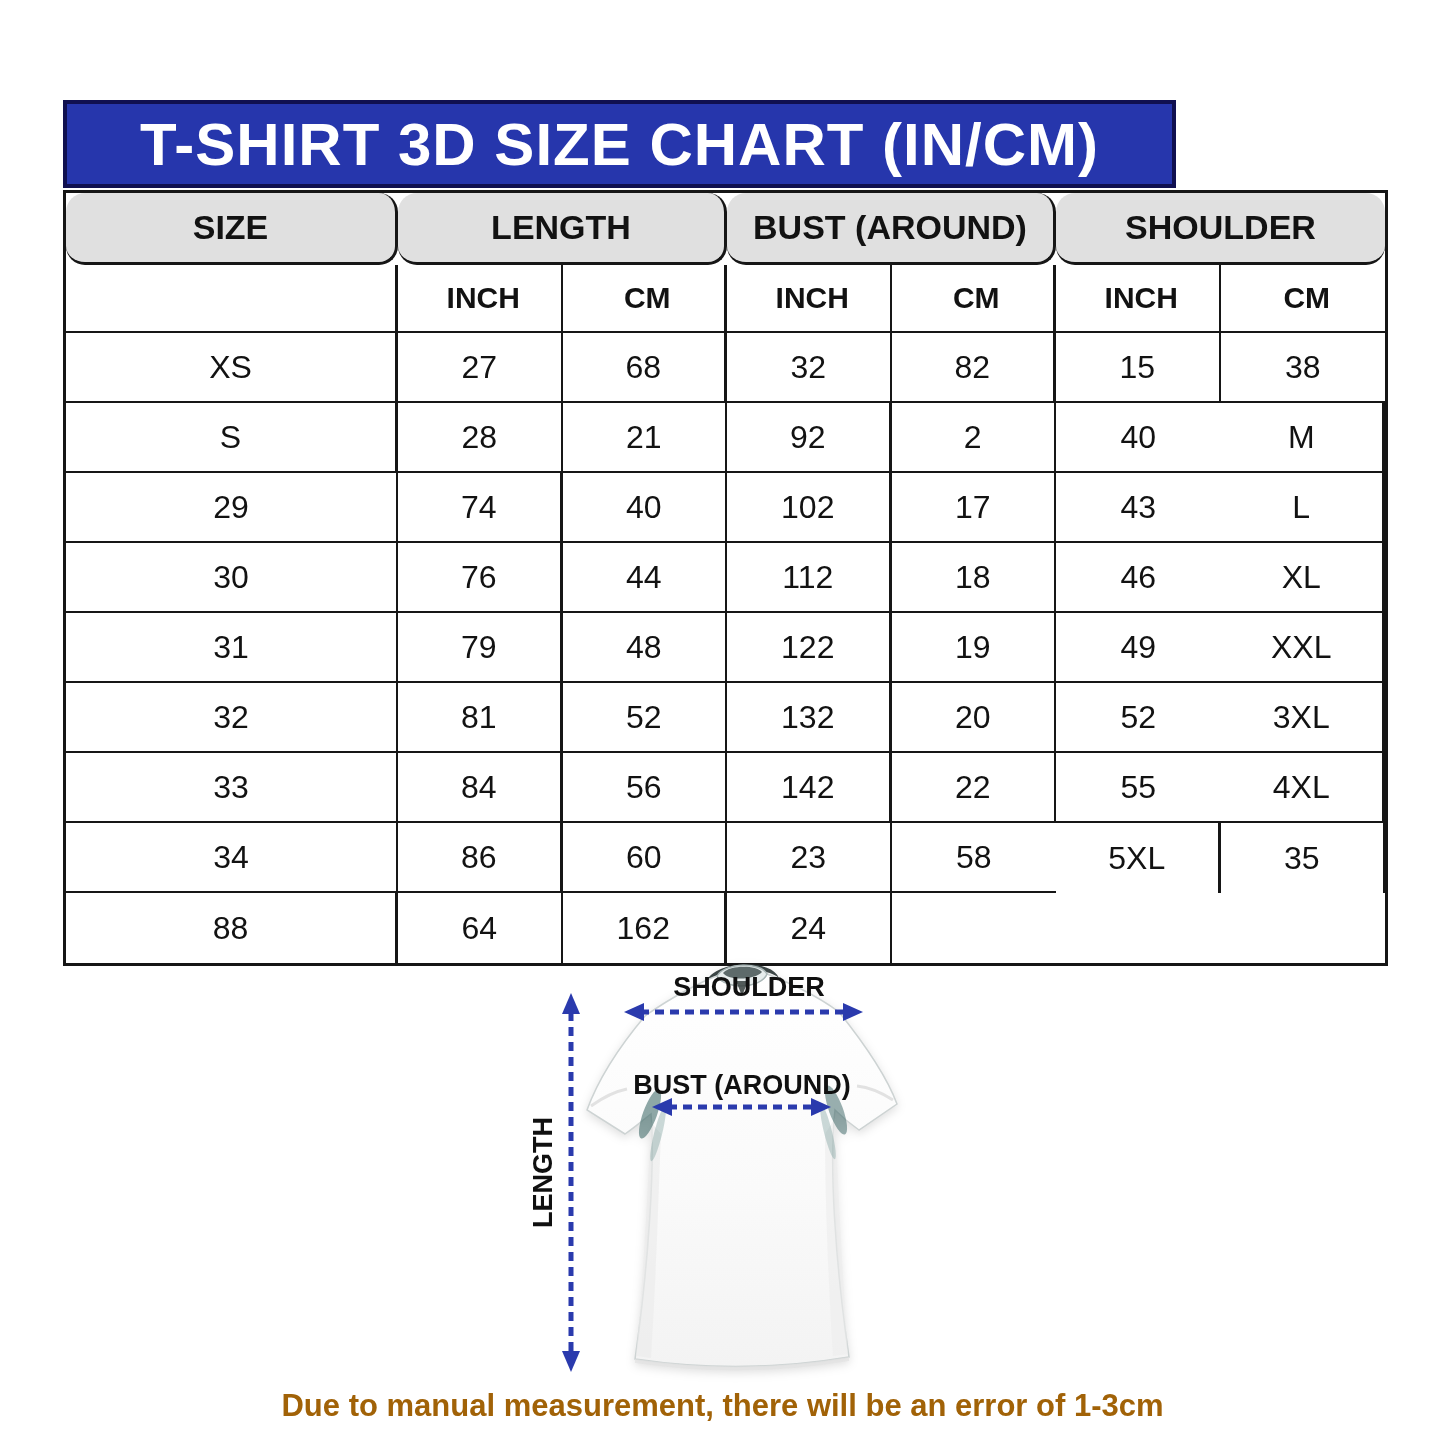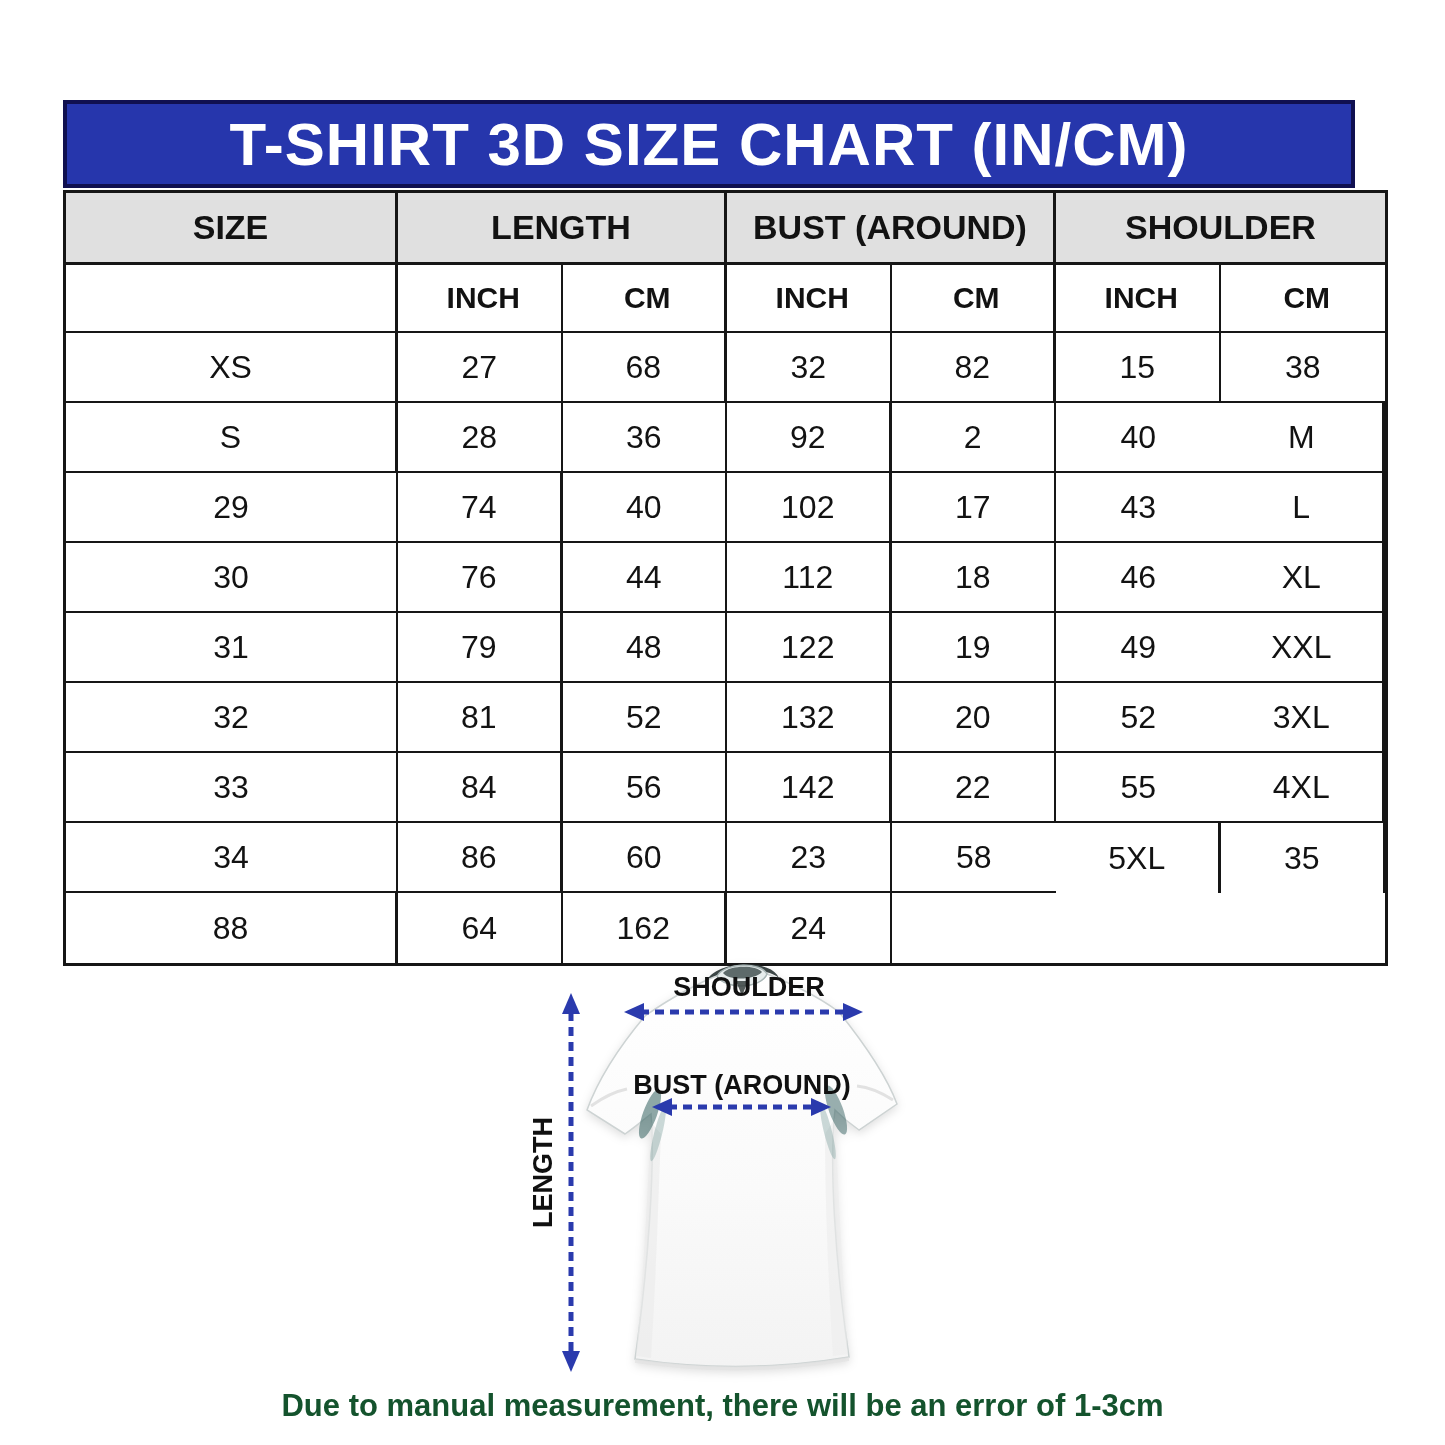--- a/index.html
+++ b/index.html
@@ -2,21 +2,21 @@
 <html><head>
 <meta charset="utf-8">
 <style>
   * { box-sizing: border-box; margin: 0; padding: 0; }
   html, body { width: 1445px; height: 1445px; background: #ffffff; overflow: hidden; }
   body { font-family: "Liberation Sans", "DejaVu Sans", sans-serif; color: #111; }
   .page { position: relative; width: 1445px; height: 1445px; background: #fff; }
 
   
   .banner {
-    position: absolute; left: 63px; top: 100px; width: 1292px; height: 88px;
+    position: absolute; left: 63px; top: 100px; width: 1113px; height: 88px;
     background: #2636ac; border: 4px solid #101050;
     display: flex; align-items: center; justify-content: center;
   }
   .banner span {
     color: #ffffff; font-weight: bold; font-size: 60px; letter-spacing: 1px; white-space: nowrap;
   }
 
   
   .t {
     position: absolute; left: 63px; top: 190px; width: 1325px;
@@ -27,38 +27,38 @@
   }
   .c {
     display: flex; align-items: center; justify-content: center;
     font-size: 32px; color: #121212;
     border-right: 2px solid #161616; border-bottom: 2px solid #161616;
     background: #fff; white-space: nowrap;
   }
   .c.M    { border-right-width: 3px; }
   .c.endc { border-right: none; }
   .c.bot  { border-bottom: none; }
-  .gh { background: #e0e0e0; font-weight: bold; font-size: 34px; grid-column: span 2; border-bottom-width: 3px; }
+  .gh { background: #e0e0e0; font-weight: bold; font-size: 34px; grid-column: span 2; border-bottom-width: 3px; border-radius: 19px; }
   .gh.first { grid-column: span 1; }
   .uh { font-weight: bold; font-size: 30px; padding-left: 8px; }
 
   
   .diagram { position: absolute; left: 0; top: 960px; width: 1445px; height: 430px; }
   .tshirt-svg { position: absolute; left: 577px; top: 2px; width: 330px; height: 412px;
                 filter: drop-shadow(0 3px 5px rgba(0,0,0,0.13)); }
   .arrows-svg { position: absolute; left: 0; top: 0; width: 1445px; height: 430px; }
   .dlbl { position: absolute; font-weight: bold; color: #101010; text-align: center; font-size: 27px; white-space: nowrap; }
   .shoulder-lbl { left: 599px; top: 12px; width: 300px; }
   .bust-lbl     { left: 592px; top: 110px; width: 300px; }
   .length-lbl   { left: 458px; top: 197px; width: 170px; transform: rotate(-90deg); }
 
   
   .note {
     position: absolute; left: 0; top: 1388px; width: 1445px;
-    text-align: center; color: #14532d; font-weight: bold; font-size: 31px; white-space: nowrap;
+    text-align: center; color: #a16207; font-weight: bold; font-size: 31px; white-space: nowrap;
   }
 </style>
 </head>
 <body>
 
 <div class="page">
 
   <div class="banner">
     <span>T-SHIRT 3D SIZE CHART (IN/CM)</span>
   </div>
@@ -81,21 +81,21 @@
     <div class="c M">XS</div>
     <div class="c">27</div>
     <div class="c M">68</div>
     <div class="c">32</div>
     <div class="c M">82</div>
     <div class="c">15</div>
     <div class="c endc">38</div>
 
     <div class="c M">S</div>
     <div class="c">28</div>
-    <div class="c">36</div>
+    <div class="c">21</div>
     <div class="c M">92</div>
     <div class="c">2</div>
     <div class="c endc">40</div>
 
     <div class="c M">M</div>
     <div class="c">29</div>
     <div class="c M">74</div>
     <div class="c">40</div>
     <div class="c M">102</div>
     <div class="c">17</div>

